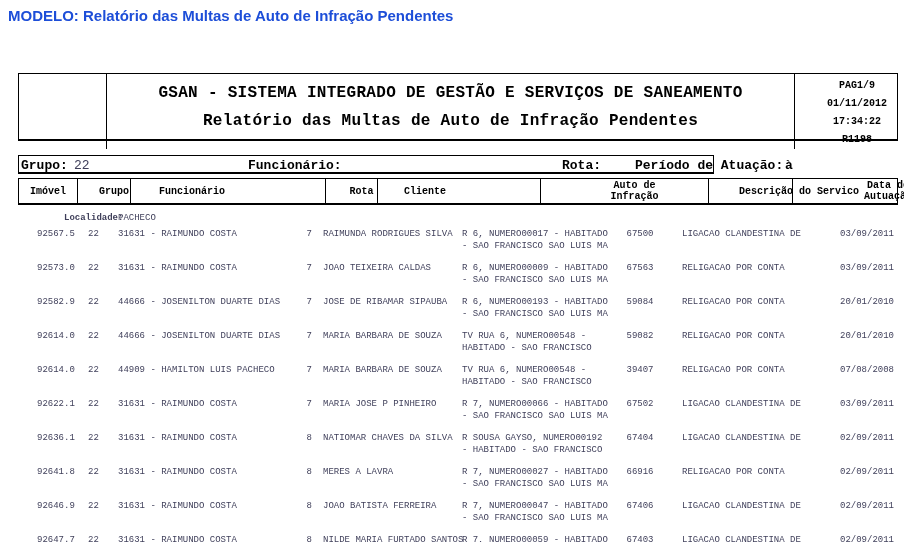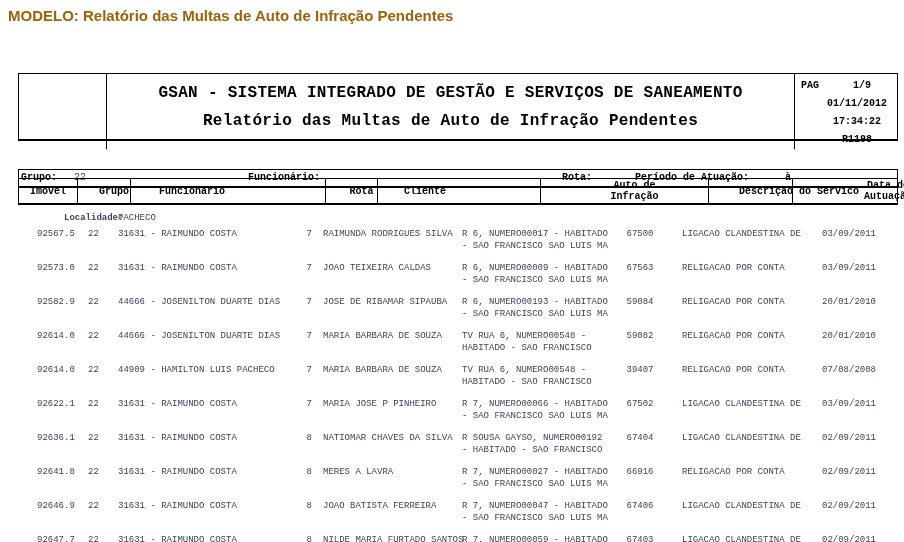--- a/index.html
+++ b/index.html
@@ -7,41 +7,41 @@
   body {
     position: relative;
     background: #ffffff;
     overflow: hidden;
     font-family: "Liberation Mono", "DejaVu Sans Mono", monospace;
     color: #000;
   }
   #page-title {
     position: absolute; top: 7px; left: 8px;
     font-family: "Liberation Sans", sans-serif;
-    font-size: 15px; font-weight: bold; color: #a16207;
+    font-size: 15px; font-weight: bold; color: #1d4ed8;
     white-space: nowrap;
   }
   
   #header-box {
     position: absolute; top: 73px; left: 18px; width: 880px; height: 68px;
     border: 1px solid #000; border-bottom-width: 2px;
     display: grid; grid-template-columns: 88px 1fr 103px;
   }
   .hb-logo { border-right: 1px solid #000; }
   .hb-center { text-align: center; font-weight: bold; font-size: 16px; letter-spacing: 0.3px; }
   .hb-center .l1 { margin-top: 10px; }
   .hb-center .l2 { margin-top: 10px; }
   .hb-right { border-left: 1px solid #000; font-weight: bold; font-size: 10px; padding-top: 3px; }
   .hb-right .line { line-height: 18px; text-align: center; padding-left: 22px; white-space: nowrap; }
-  .hb-right .pag-line { display: flex; justify-content: space-between; padding: 0 26px 0 6px; line-height: 18px; }
+  .hb-right .pag-line { display: flex; justify-content: flex-start; padding: 0 26px 0 6px; line-height: 18px; margin-left: 38px; }
   
   #filter-bar {
-    position: absolute; top: 169px; left: 18px; width: 880px; height: 19px;
+    position: absolute; top: 155px; left: 18px; width: 696px; height: 19px;
     border: 1px solid #000; border-bottom-width: 2px;
-    font-size: 10px;
+    font-size: 13px;
   }
   #filter-bar span { position: absolute; top: 2px; white-space: nowrap; }
   #filter-bar .lbl { font-weight: bold; color: #000; }
   #filter-bar .val { color: #3f3f5a; }
   .f-grupo-l { left: 2px; }   .f-grupo-v { left: 55px; }
   .f-func-l  { left: 229px; } .f-func-v  { left: 310px; }
   .f-rota-l  { left: 543px; } .f-rota-v  { left: 585px; }
   .f-per-l   { left: 616px; } .f-per-v   { left: 766px; }
   
   #table-header {
@@ -66,21 +66,21 @@
     height: 34px; line-height: 11.5px; align-items: start; white-space: nowrap;
   }
   .c-imovel   { padding-left: 19px; }
   .c-grupo    { text-align: center; }
   .c-func     { padding-left: 8px; }
   .c-rota     { text-align: right; padding-right: 5px; }
   .c-cliente  { padding-left: 6px; }
   .c-endereco { padding-left: 2px; }
   .c-auto     { text-align: center; }
   .c-desc     { padding-left: 10px; }
-  .c-data     { text-align: left; padding-right: 2px; }
+  .c-data     { text-align: right; padding-right: 2px; }
 </style>
 </head>
 <body>
 
 <div id="page-title">MODELO: Relatório das Multas de Auto de Infração Pendentes</div>
 
 <div id="header-box">
   <div class="hb-logo"></div>
   <div class="hb-center">
     <div class="l1">GSAN - SISTEMA INTEGRADO DE GESTÃO E SERVIÇOS DE SANEAMENTO</div>

